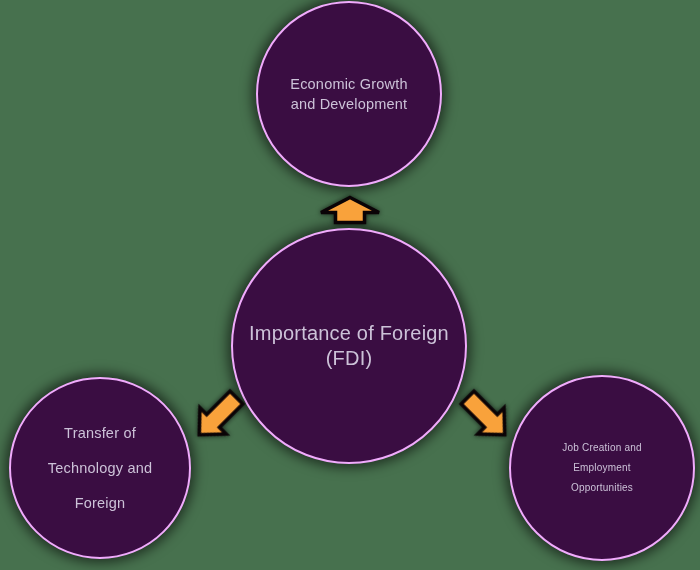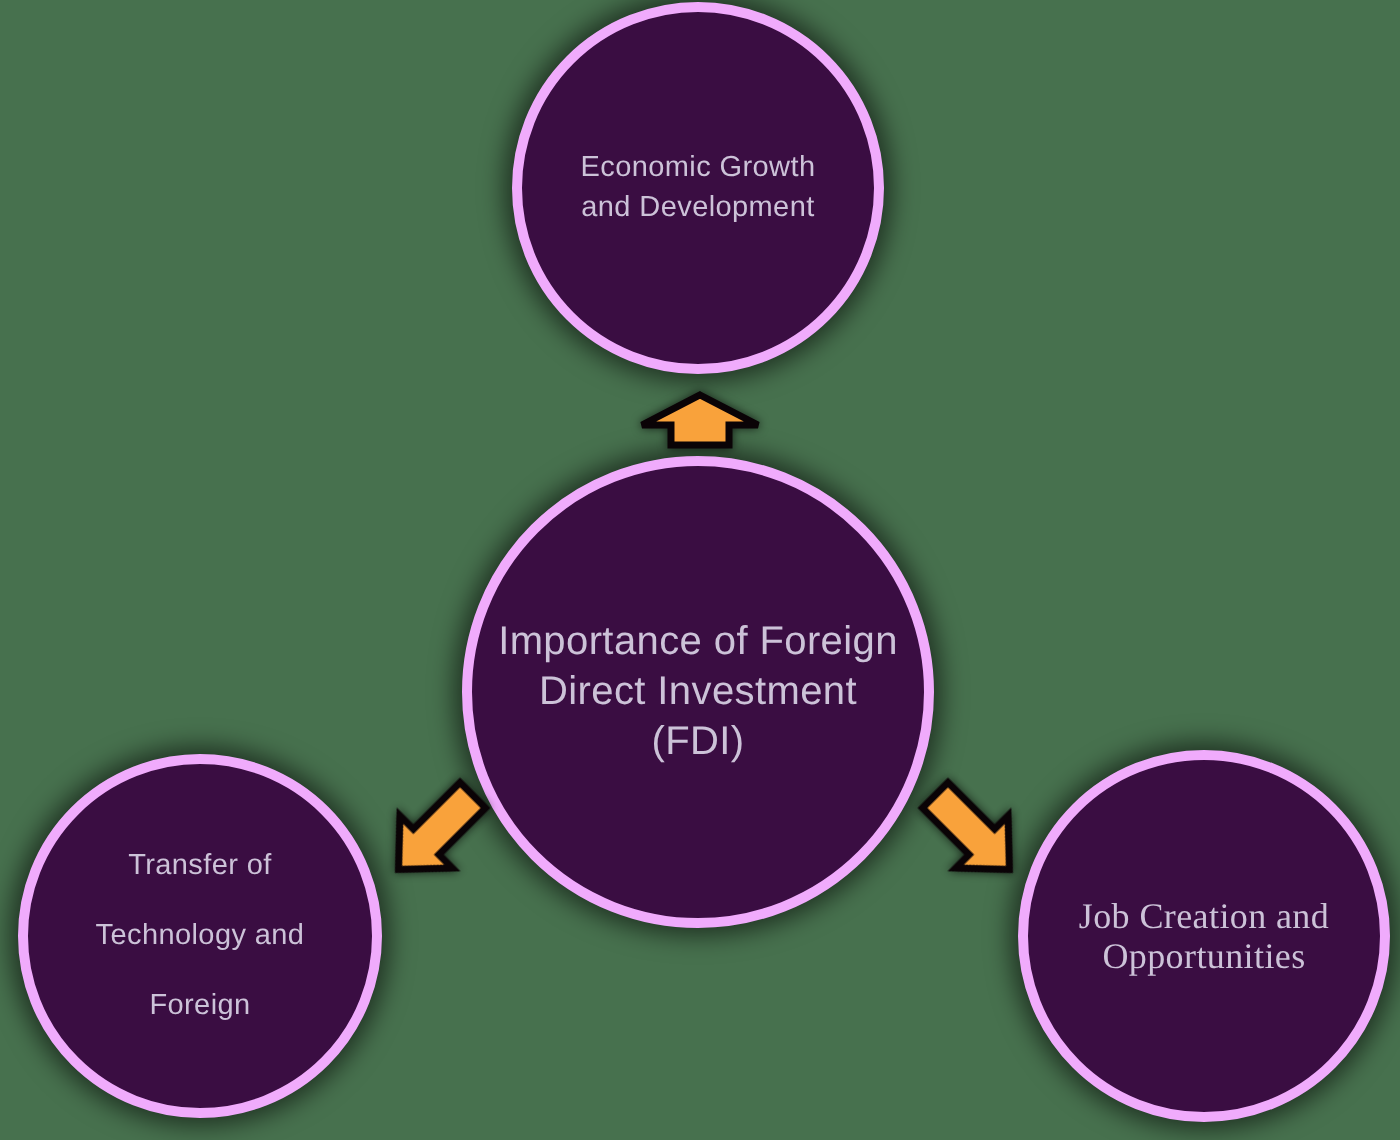--- a/index.html
+++ b/index.html
@@ -9,21 +9,21 @@
     height: 570px;
     background: #47714E;
     overflow: hidden;
     font-family: "Liberation Sans", sans-serif;
   }
   .node {
     position: absolute;
     box-sizing: border-box;
     border-radius: 50%;
     background: #3A0D42;
-    border: 5px solid #f0abfc;
+    border: 2px solid #f0abfc;
     box-shadow: 0 0 12px 4px rgba(0,0,0,0.55);
     display: flex;
     flex-direction: column;
     align-items: center;
     justify-content: center;
     text-align: center;
     color: #CCC2D8;
     font-weight: 300;
     letter-spacing: 0.2px;
   }
@@ -40,21 +40,21 @@
     font-size: 20px; line-height: 25px;
   }
   .node-bottom-left {
     left: 9px; top: 377px;
     width: 182px; height: 182px;
     font-size: 14.5px; line-height: 20px; gap: 15px;
   }
   .node-bottom-right {
     left: 509px; top: 375px;
     width: 186px; height: 186px;
-    font-size: 18px; line-height: 20px; font-family: Liberation Serif, serif;
+    font-size: 10px; line-height: 20px;
   }
 
   .arrow {
     position: absolute;
     overflow: visible;
     filter: drop-shadow(0 0 2.5px rgba(0,0,0,0.7));
   }
   .arrow-up   { left: 318px; top: 195px; }
   .arrow-dl   { left: 197px; top: 387px; transform: rotate(225deg); }
   .arrow-dr   { left: 465px; top: 387px; transform: rotate(135deg); }
@@ -64,32 +64,32 @@
 
 <div class="canvas">
 
   <div class="node node-top">
     <span class="line">Economic Growth</span>
     <span class="line">and Development</span>
   </div>
 
   <div class="node node-center">
     <span class="line">Importance of Foreign</span>
-    <span class="line">Direct Investment</span>
     <span class="line">(FDI)</span>
   </div>
 
   <div class="node node-bottom-left">
     <span class="line">Transfer of</span>
     <span class="line">Technology and</span>
     <span class="line">Foreign</span>
   </div>
 
   <div class="node node-bottom-right">
     <span class="line">Job Creation and</span>
+    <span class="line">Employment</span>
     <span class="line">Opportunities</span>
   </div>
 
   <svg class="arrow arrow-up" width="64" height="30" viewBox="0 0 64 30">
     <polygon points="32,2.5 61,17.5 46.5,17.5 46.5,27.5 17.5,27.5 17.5,17.5 3,17.5" fill="#F9A23B" stroke="#0A0306" stroke-width="3.5" stroke-linejoin="miter"></polygon>
   </svg>
 
   <svg class="arrow arrow-dl" width="42" height="58" viewBox="0 0 42 58">
     <polygon points="21,2.5 39.5,22 30,22 30,55 12,55 12,22 2.5,22" fill="#F9A23B" stroke="#0A0306" stroke-width="3.5" stroke-linejoin="miter"></polygon>
   </svg>

